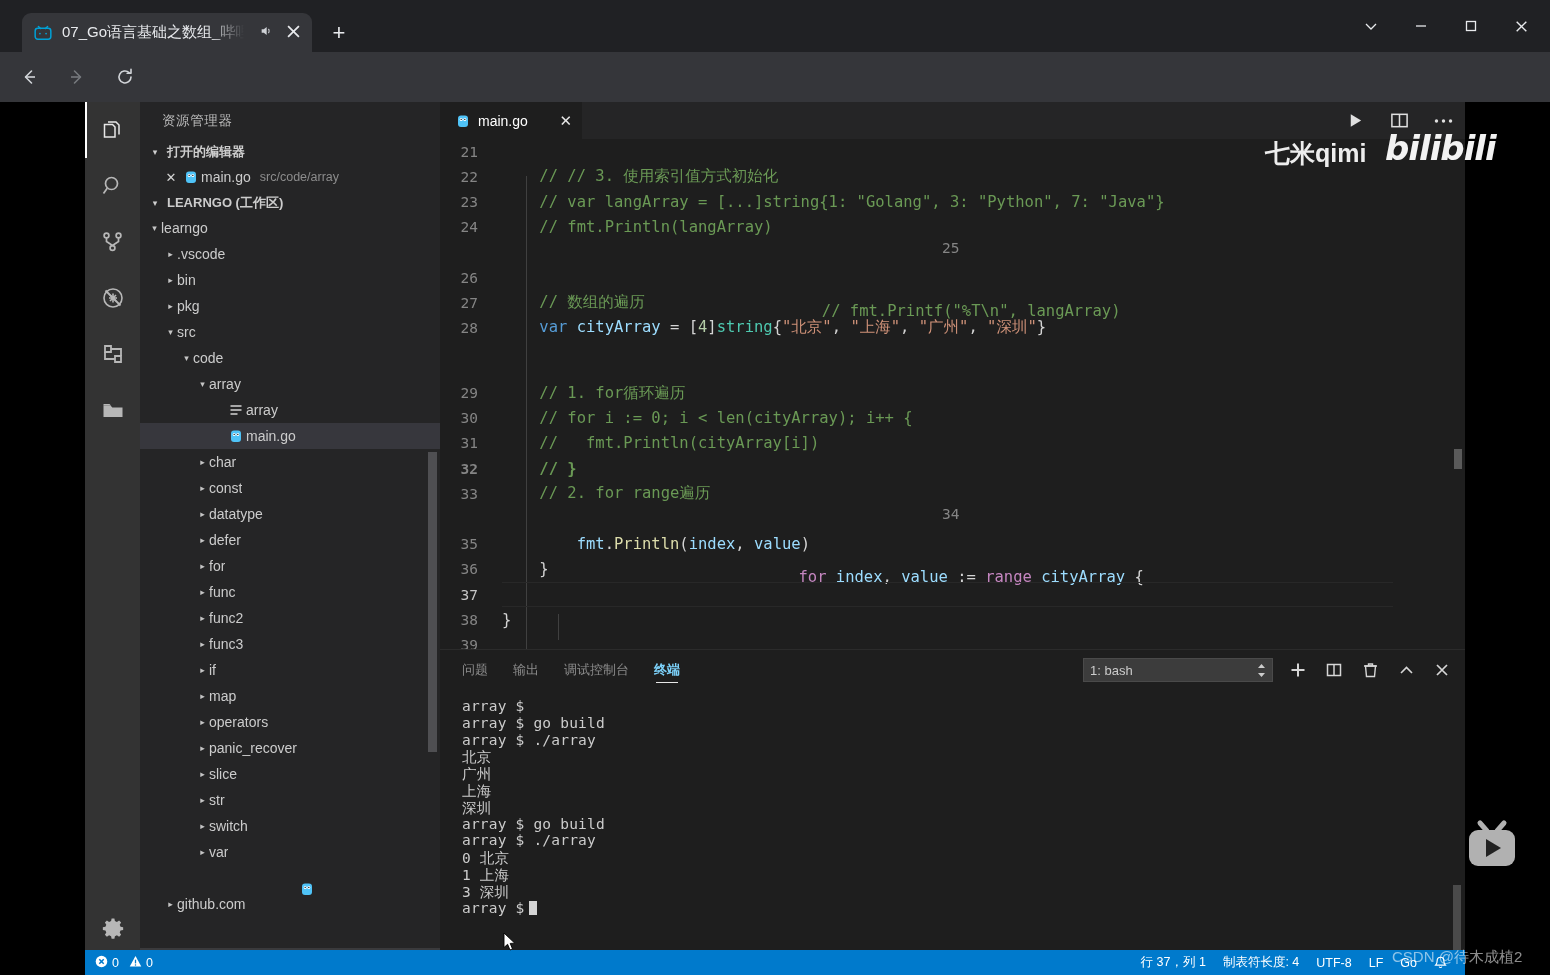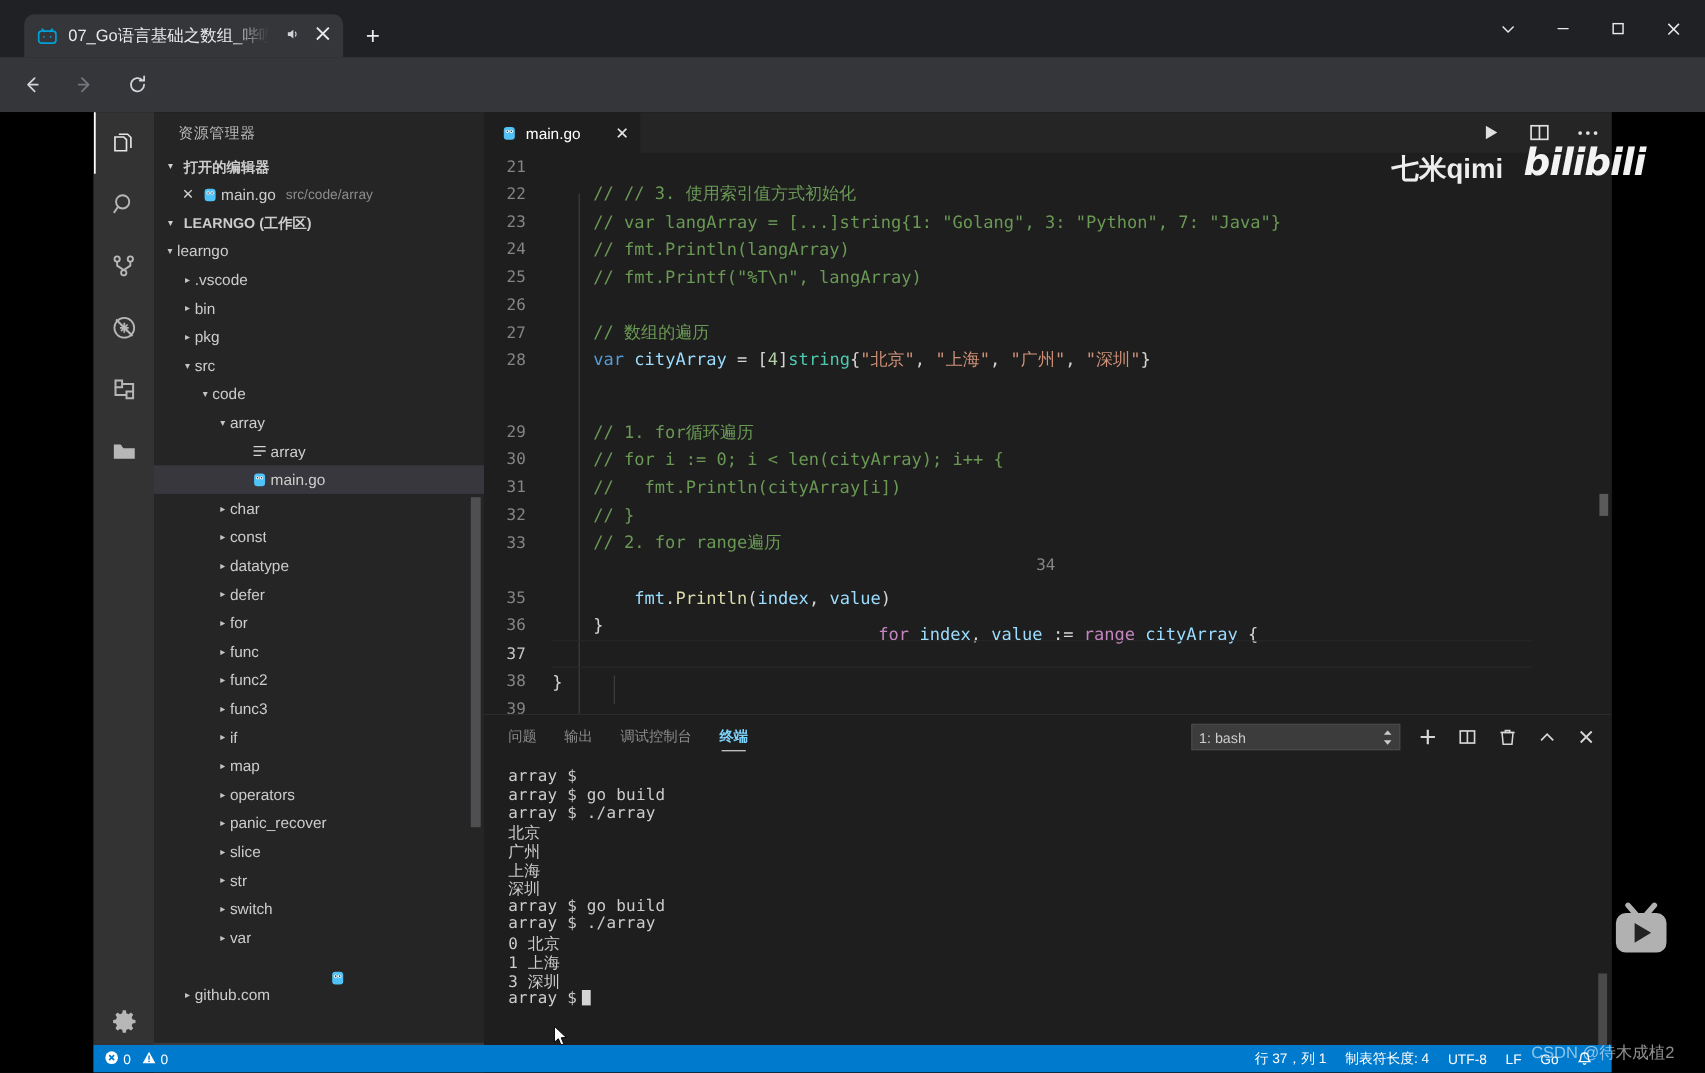--- a/index.html
+++ b/index.html
@@ -617,21 +617,21 @@
               <span class="code"><span class="c-com">    // // 3. 使用索引值方式初始化</span></span>
             </div>
             <div class="codeline" style="position: relative;">
               <span class="ln">23</span>
               <span class="code"><span class="c-com">    // var langArray = [...]string{1: "Golang", 3: "Python", 7: "Java"}</span></span>
             </div>
             <div class="codeline" style="position: relative;">
               <span class="ln">24</span>
               <span class="code"><span class="c-com">    // fmt.Println(langArray)</span></span>
             </div>
-            <div class="codeline" style="position: relative;">
+            <div class="codeline" style="position: relative; flex-direction: column;">
               <span class="ln">25</span>
               <span class="code"><span class="c-com">    // fmt.Printf("%T\n", langArray)</span></span>
             </div>
             <div class="codeline" style="position: relative;">
               <span class="ln">26</span>
               <span class="code"></span>
             </div>
             <div class="codeline" style="position: relative;">
               <span class="ln">27</span>
               <span class="code"><span class="c-com">    // 数组的遍历</span></span>
@@ -645,21 +645,21 @@
               <span class="code"><span class="c-com">    // 1. for循环遍历</span></span>
             </div>
             <div class="codeline" style="position: relative;">
               <span class="ln">30</span>
               <span class="code"><span class="c-com">    // for i := 0; i &lt; len(cityArray); i++ {</span></span>
             </div>
             <div class="codeline" style="position: relative;">
               <span class="ln">31</span>
               <span class="code"><span class="c-com">    //   fmt.Println(cityArray[i])</span></span>
             </div>
-            <div class="codeline" style="position: relative;">
+            <div class="codeline" style="position: relative; font-weight: bold;">
               <span class="ln">32</span>
               <span class="code"><span class="c-com">    // }</span></span>
             </div>
             <div class="codeline" style="position: relative;">
               <span class="ln">33</span>
               <span class="code"><span class="c-com">    // 2. for range遍历</span></span>
             </div>
             <div class="codeline" style="position: relative; flex-direction: column;">
               <span class="ln">34</span>
               <span class="code"><span class="c-pun">    </span><span class="c-kw2">for</span><span class="c-pun"> </span><span class="c-var">index</span><span class="c-pun">, </span><span class="c-var">value</span><span class="c-pun"> := </span><span class="c-kw2">range</span><span class="c-pun"> </span><span class="c-var">cityArray</span><span class="c-pun"> {</span></span>

